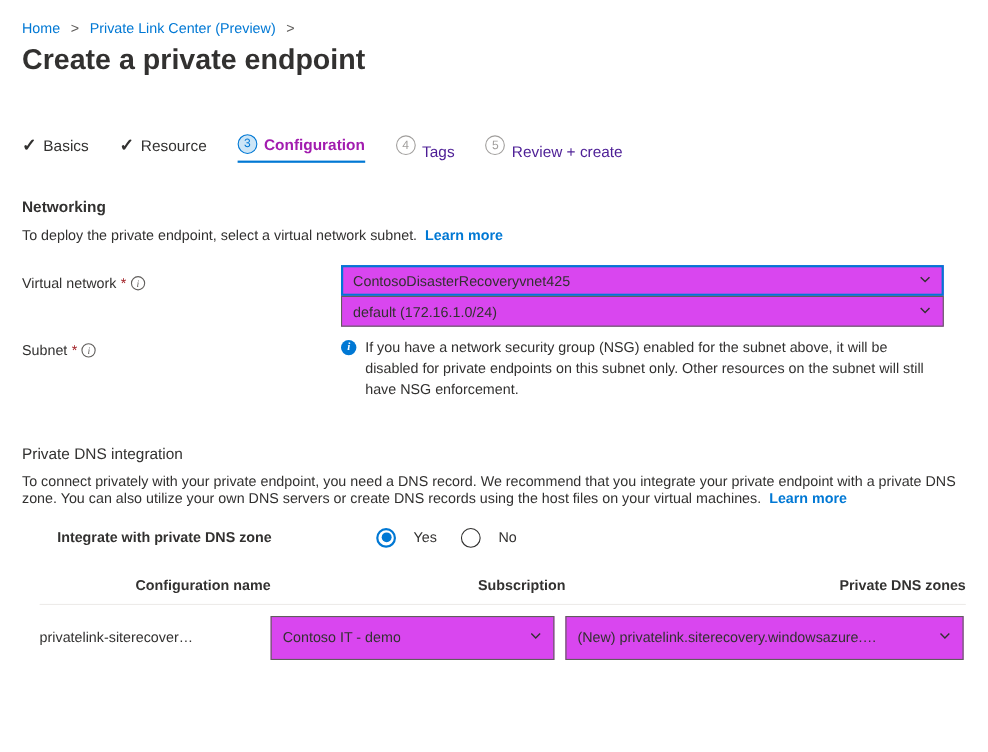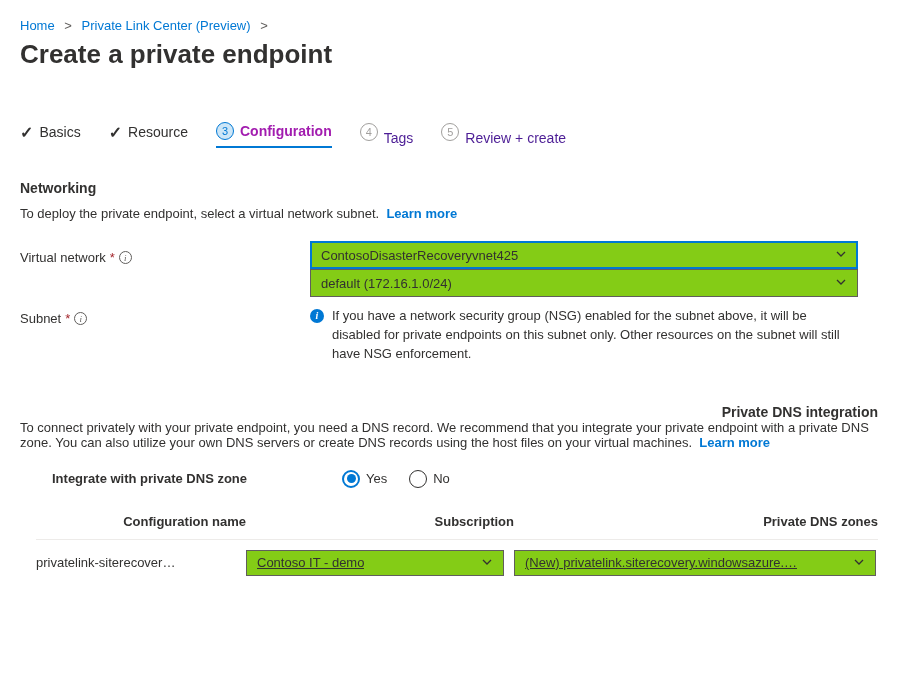--- a/index.html
+++ b/index.html
@@ -102,21 +102,21 @@
     }
     .form-input-col {
       flex: 1;
       max-width: 548px;
     }
     .select-box {
       width: 100%;
       border: 1px solid #605e5c;
       padding: 5px 10px;
       font-size: 13px;
-      background: #84cc16;
+      background: #d946ef;
       display: flex;
       justify-content: space-between;
       align-items: center;
       cursor: pointer;
       height: 28px;
     }
     .select-box.focused {
       border: 2px solid #0078d4;
       padding: 4px 9px;
     }
@@ -139,43 +139,42 @@
       align-items: center; justify-content: center;
       font-size: 10px;
       font-weight: bold;
       font-style: italic;
       font-family: Georgia, serif;
       flex-shrink: 0;
       margin-top: 2px;
     }
     .section2-title {
       font-size: 14px;
-      font-weight: 700;
+      font-weight: 400;
       margin-top: 40px;
-      margin-bottom: 0;
-      text-align: right;
+      margin-bottom: 10px;
     }
     .radio-row {
       display: flex;
       align-items: center;
       padding-left: 32px;
     }
     .radio-label-col {
       width: 290px;
       font-size: 13px;
       font-weight: 600;
     }
     .radio-options {
       display: flex;
       gap: 22px;
     }
     .radio-opt {
       display: flex;
       align-items: center;
-      gap: 6px;
+      gap: 16px;
       cursor: pointer;
       font-size: 13px;
     }
     .radio-circle {
       width: 18px; height: 18px;
       border: 1px solid #323130;
       border-radius: 50%;
       display: inline-flex;
       align-items: center;
       justify-content: center;
@@ -203,21 +202,21 @@
     .col-config { width: 210px; }
     .col-sub { width: 268px; }
     .col-zone { flex: 1; }
     .dns-row {
       display: flex;
       align-items: center;
       border-top: 1px solid #edebe9;
       padding-top: 10px;
       padding-bottom: 6px;
     }
-    .dns-row .select-box { height: 26px; text-decoration: underline; }
+    .dns-row .select-box { height: 40px; }
     .col-sub-cell { width: 258px; margin-right: 10px; }
     .col-zone-cell { flex: 1; max-width: 362px; }
     .trunc { white-space: nowrap; overflow: hidden; text-overflow: ellipsis; }
   </style>
 </head>
 <body>
 
 <div class="breadcrumb">
   <a href="#">Home</a>
   <span class="sep">&gt;</span>

